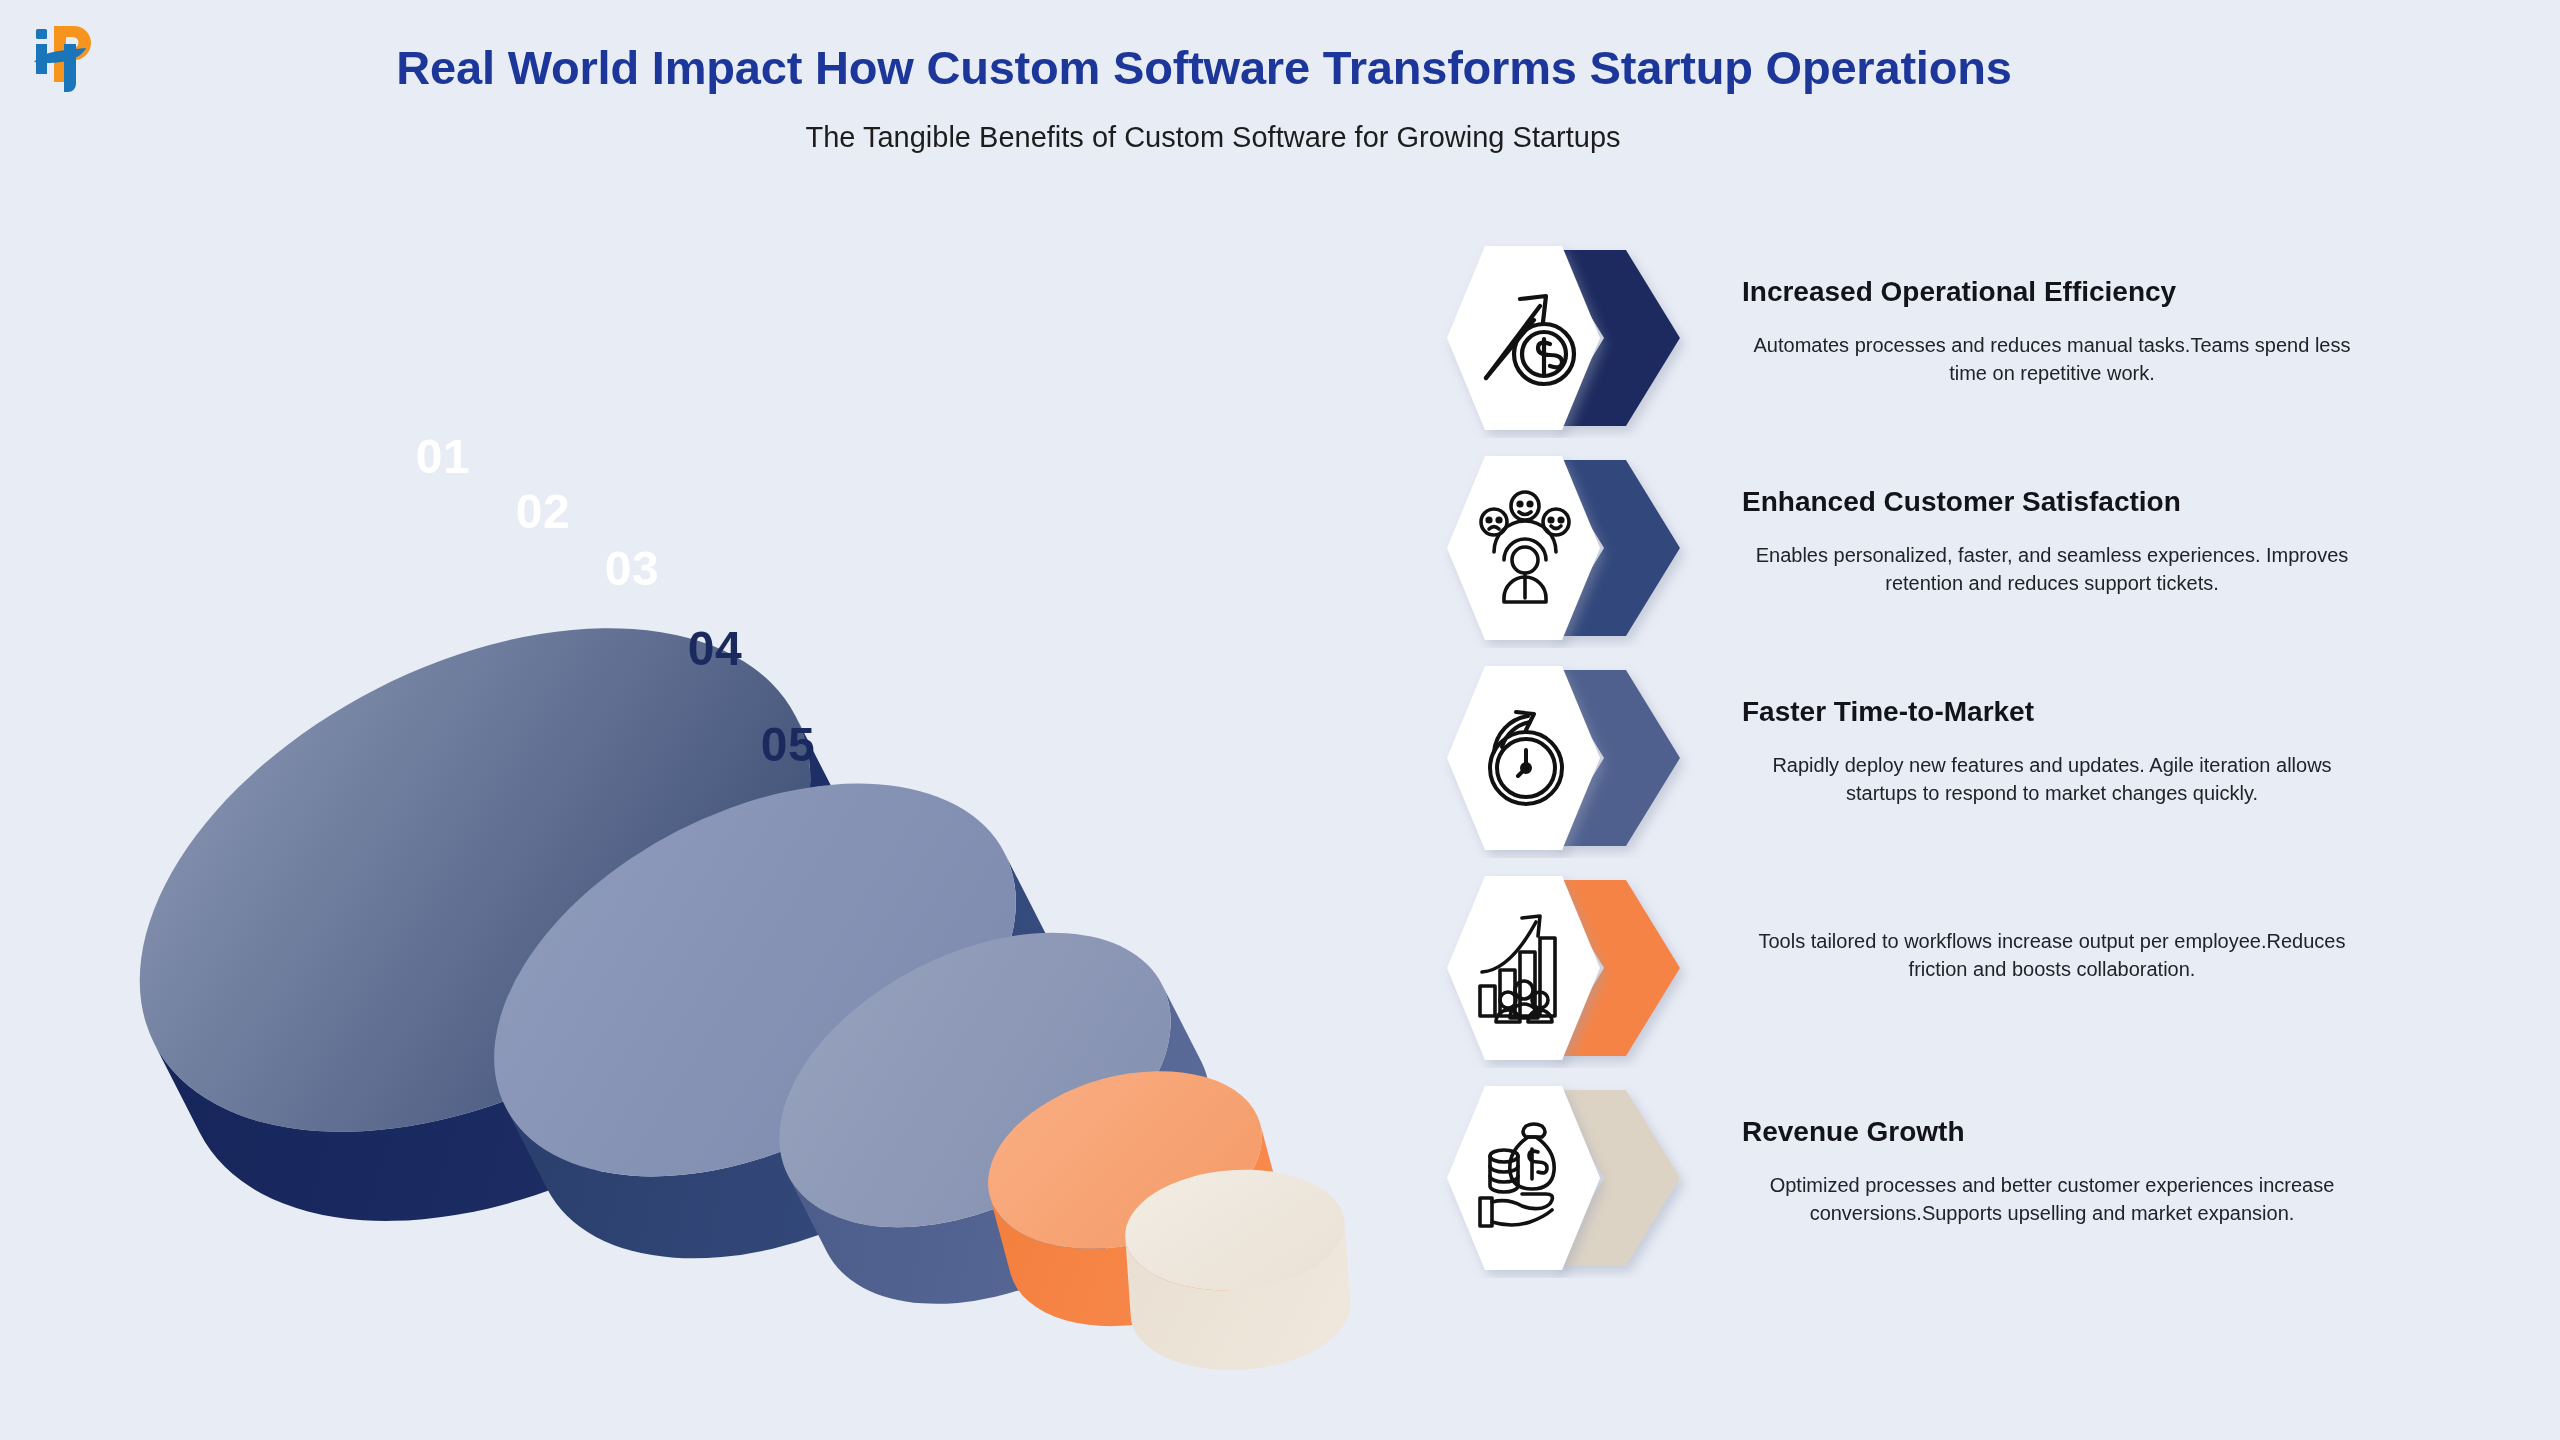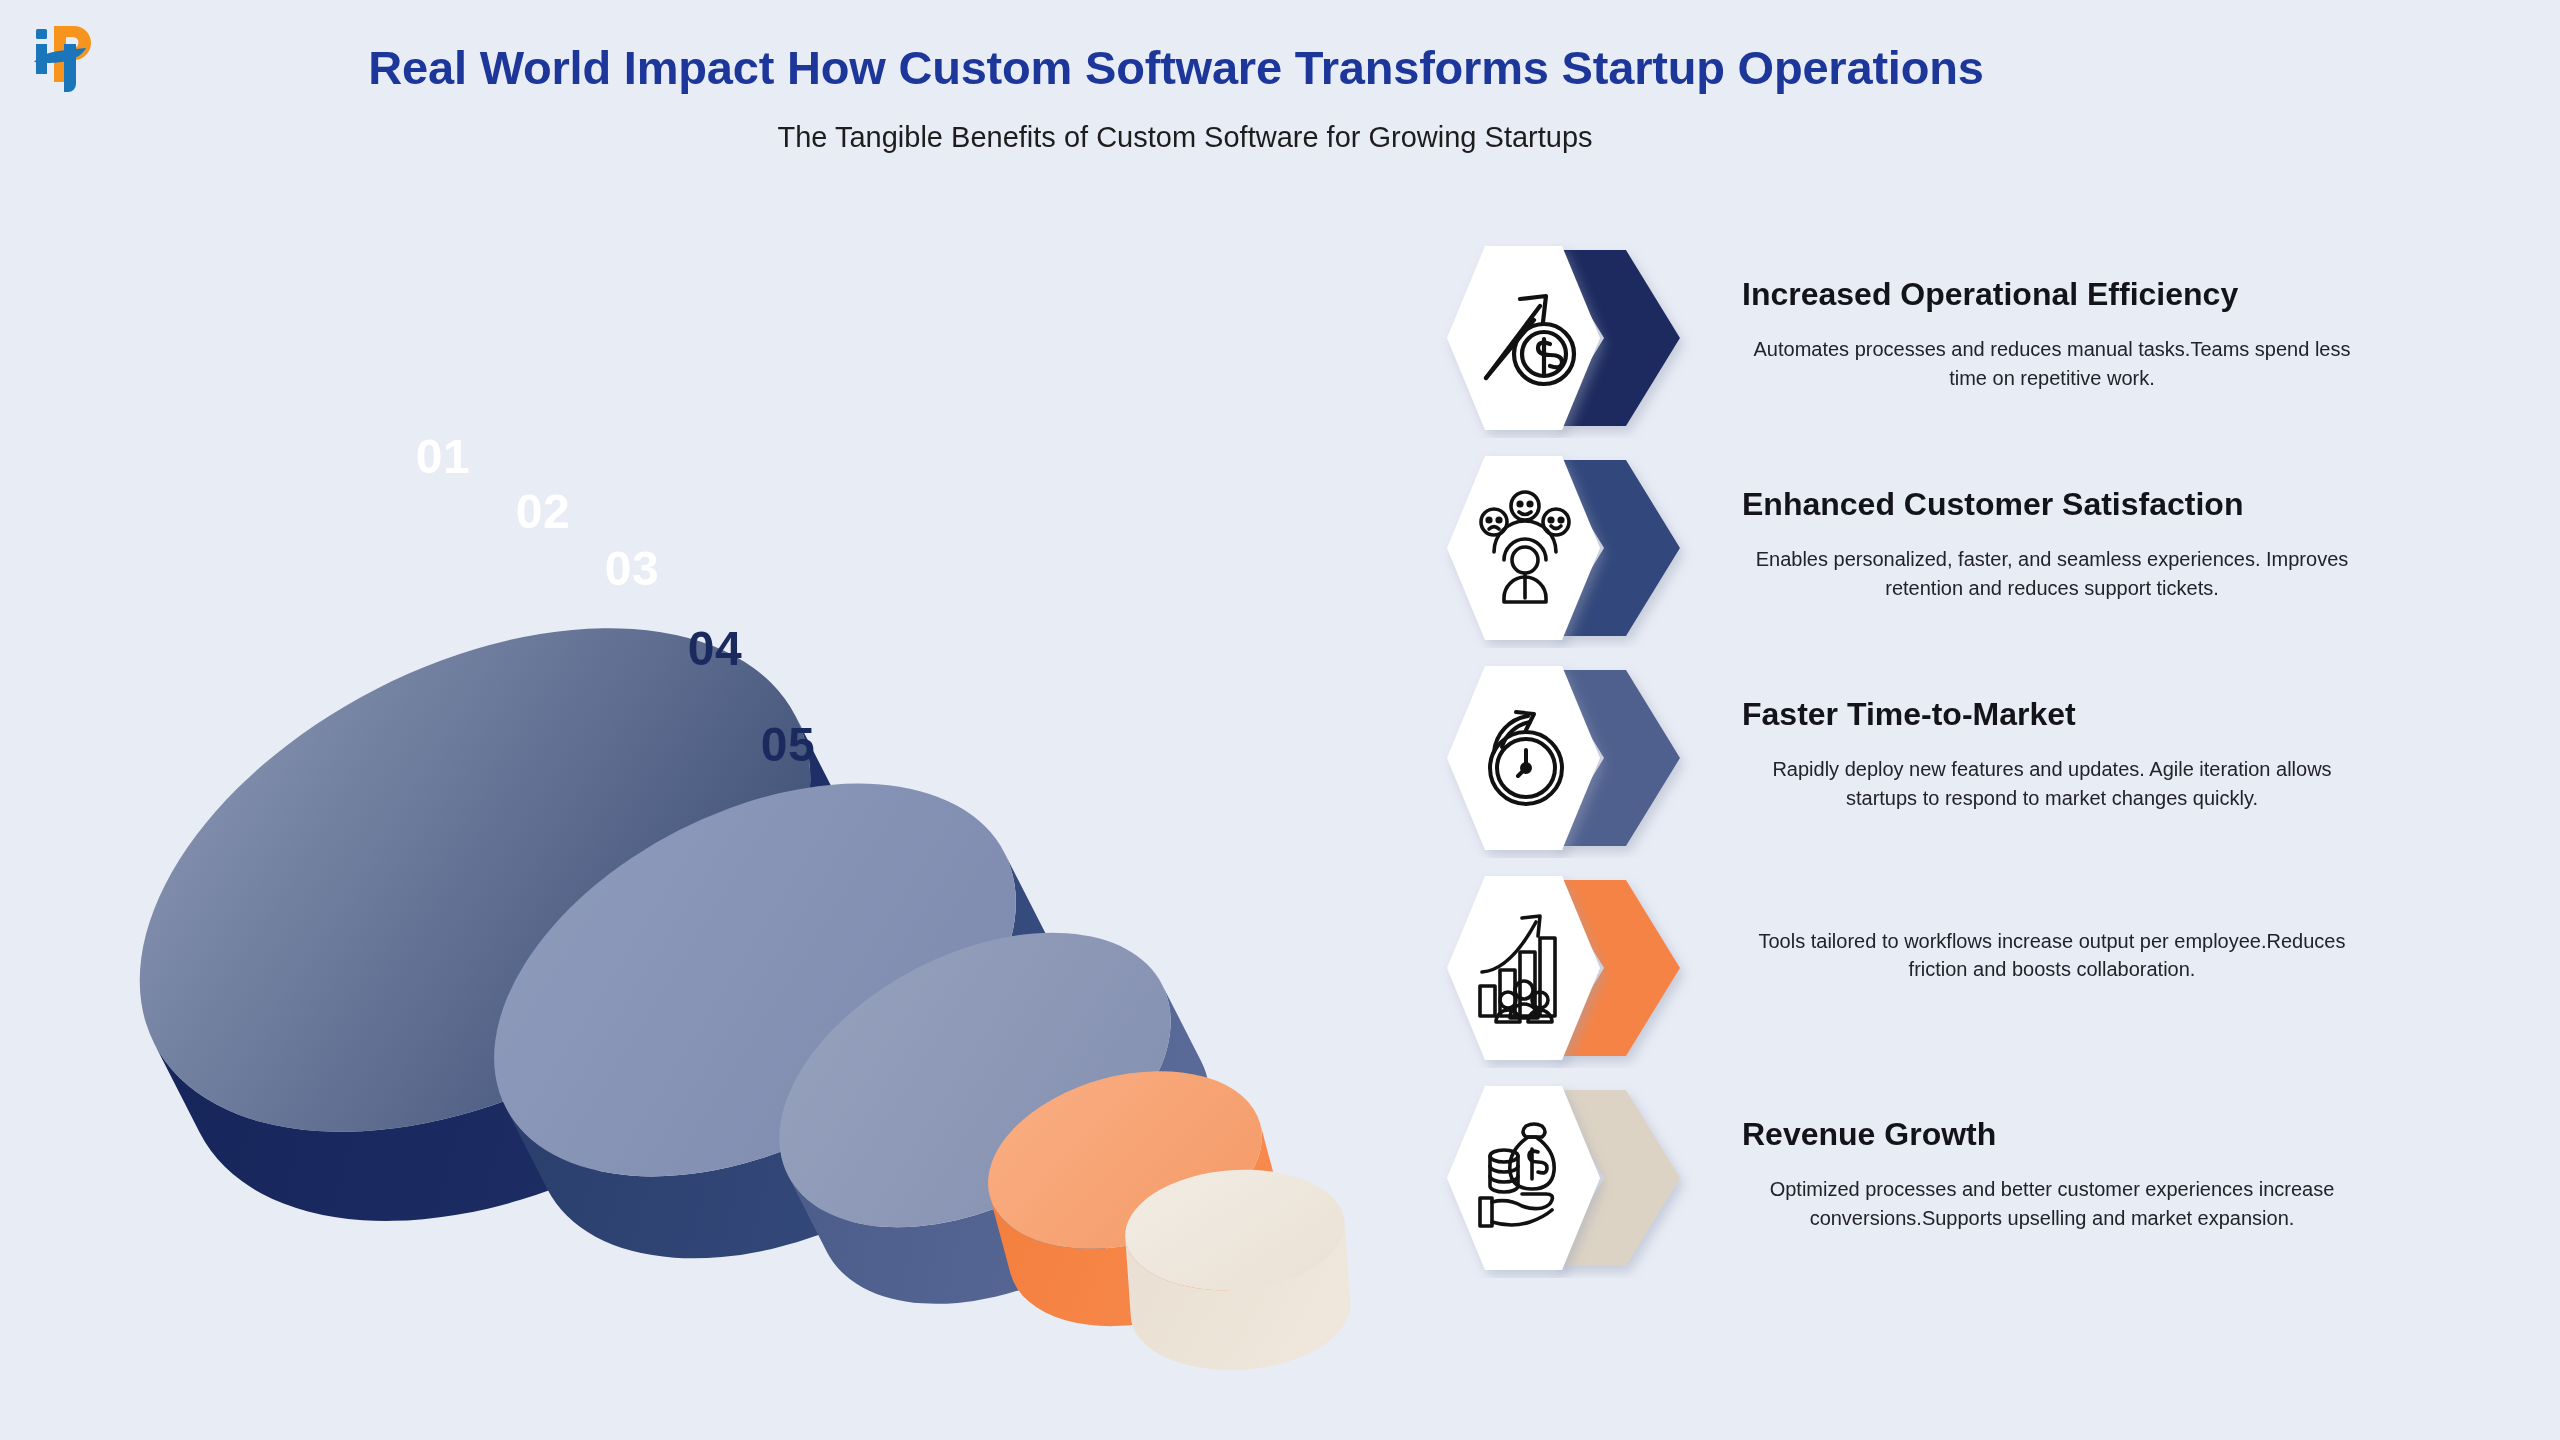--- a/index.html
+++ b/index.html
@@ -25,20 +25,21 @@
   }
 
   
   #header {
     position: absolute;
     left: 0;
     top: 42px;
     width: 2352px;
     text-align: center;
     pointer-events: none;
+    padding-left: 28px;
   }
   #page-title {
     font-size: 47px;
     font-weight: bold;
     color: #1c3799;
     letter-spacing: -0.2px;
     line-height: 1.1;
     margin: 0;
     font-family: "Liberation Sans", sans-serif;
   }
@@ -94,21 +95,21 @@
     position: absolute;
     left: 0;
     top: 0;
   }
   .benefit-text {
     padding-left: 22px;
     padding-top: 37px;
     width: 620px;
   }
   .benefit-title {
-    font-size: 32px;
+    font-size: 28px;
     font-weight: bold;
     color: #13131a;
     line-height: 1.2;
     font-family: "Liberation Sans", sans-serif;
   }
   .benefit-desc {
     font-size: 20px;
     color: #22222a;
     line-height: 1.42;
     margin-top: 22px;

